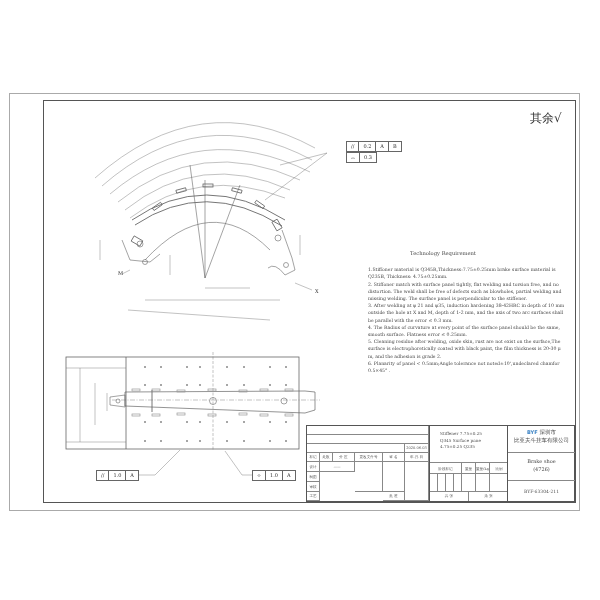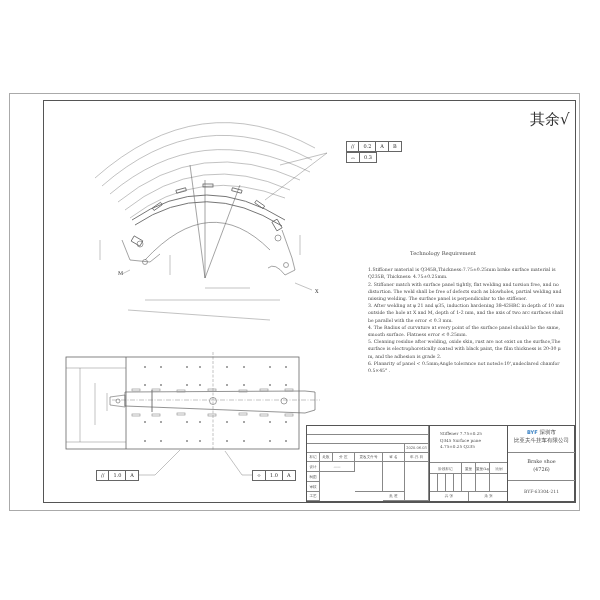--- a/index.html
+++ b/index.html
@@ -4,21 +4,21 @@
 <style>
   html, body { margin:0; padding:0; background:#ffffff; }
   body { width:600px; height:600px; position:relative; overflow:hidden; font-family:"DejaVu Serif", serif; color:#333; }
   .sheet { position:absolute; left:0; top:0; width:600px; height:600px; }
   .outer-frame { position:absolute; left:9px; top:93px; width:571px; height:418px; border:1px solid #aaa; box-sizing:border-box; }
   .inner-frame { position:absolute; left:43px; top:100px; width:533px; height:403px; border:1.5px solid #555; box-sizing:border-box; }
   svg.drawing { position:absolute; left:0; top:0; width:600px; height:600px; }
   .tech { position:absolute; left:368px; top:250px; width:200px; font-size:4.6px; line-height:7.2px; color:#444; font-family:"DejaVu Serif", serif; }
   .tech-title { text-align:center; font-size:5.2px; margin-bottom:9px; margin-left:-50px; }
   .tech p { margin:0; }
-  .roughness { position:absolute; left:530px; top:110px; font-size:15px; color:#333; font-family:"DejaVu Sans", sans-serif; }
+  .roughness { position:absolute; left:530px; top:110px; font-size:12px; color:#333; font-family:"DejaVu Sans", sans-serif; }
   .fcf { position:absolute; display:flex; border:1px solid #666; font-size:5px; background:#fff; }
   .fcf span { border-right:1px solid #666; padding:0 4px; line-height:9px; display:inline-block; }
   .fcf span:last-child { border-right:none; }
   .tb { position:absolute; left:306px; top:425px; width:267px; height:75px; border:1px solid #555; font-size:3.6px; color:#555; }
   .tb-grid { position:absolute; left:0; top:0; width:122px; height:75px; }
   .tb-cell { position:absolute; border-right:0.6px solid #888; border-bottom:0.6px solid #888; box-sizing:border-box; text-align:center; overflow:hidden; white-space:nowrap; }
   .tb-mid { position:absolute; left:122px; top:0; width:78px; height:75px; border-left:1px solid #555; }
   .tb-right { position:absolute; left:200px; top:0; width:67px; height:75px; border-left:1px solid #555; }
   .mat { position:absolute; left:10px; top:5px; font-size:4.2px; line-height:6.5px; color:#555; }
   .co { position:absolute; left:0; top:2px; width:67px; text-align:center; font-size:5.5px; line-height:8px; color:#444; }

